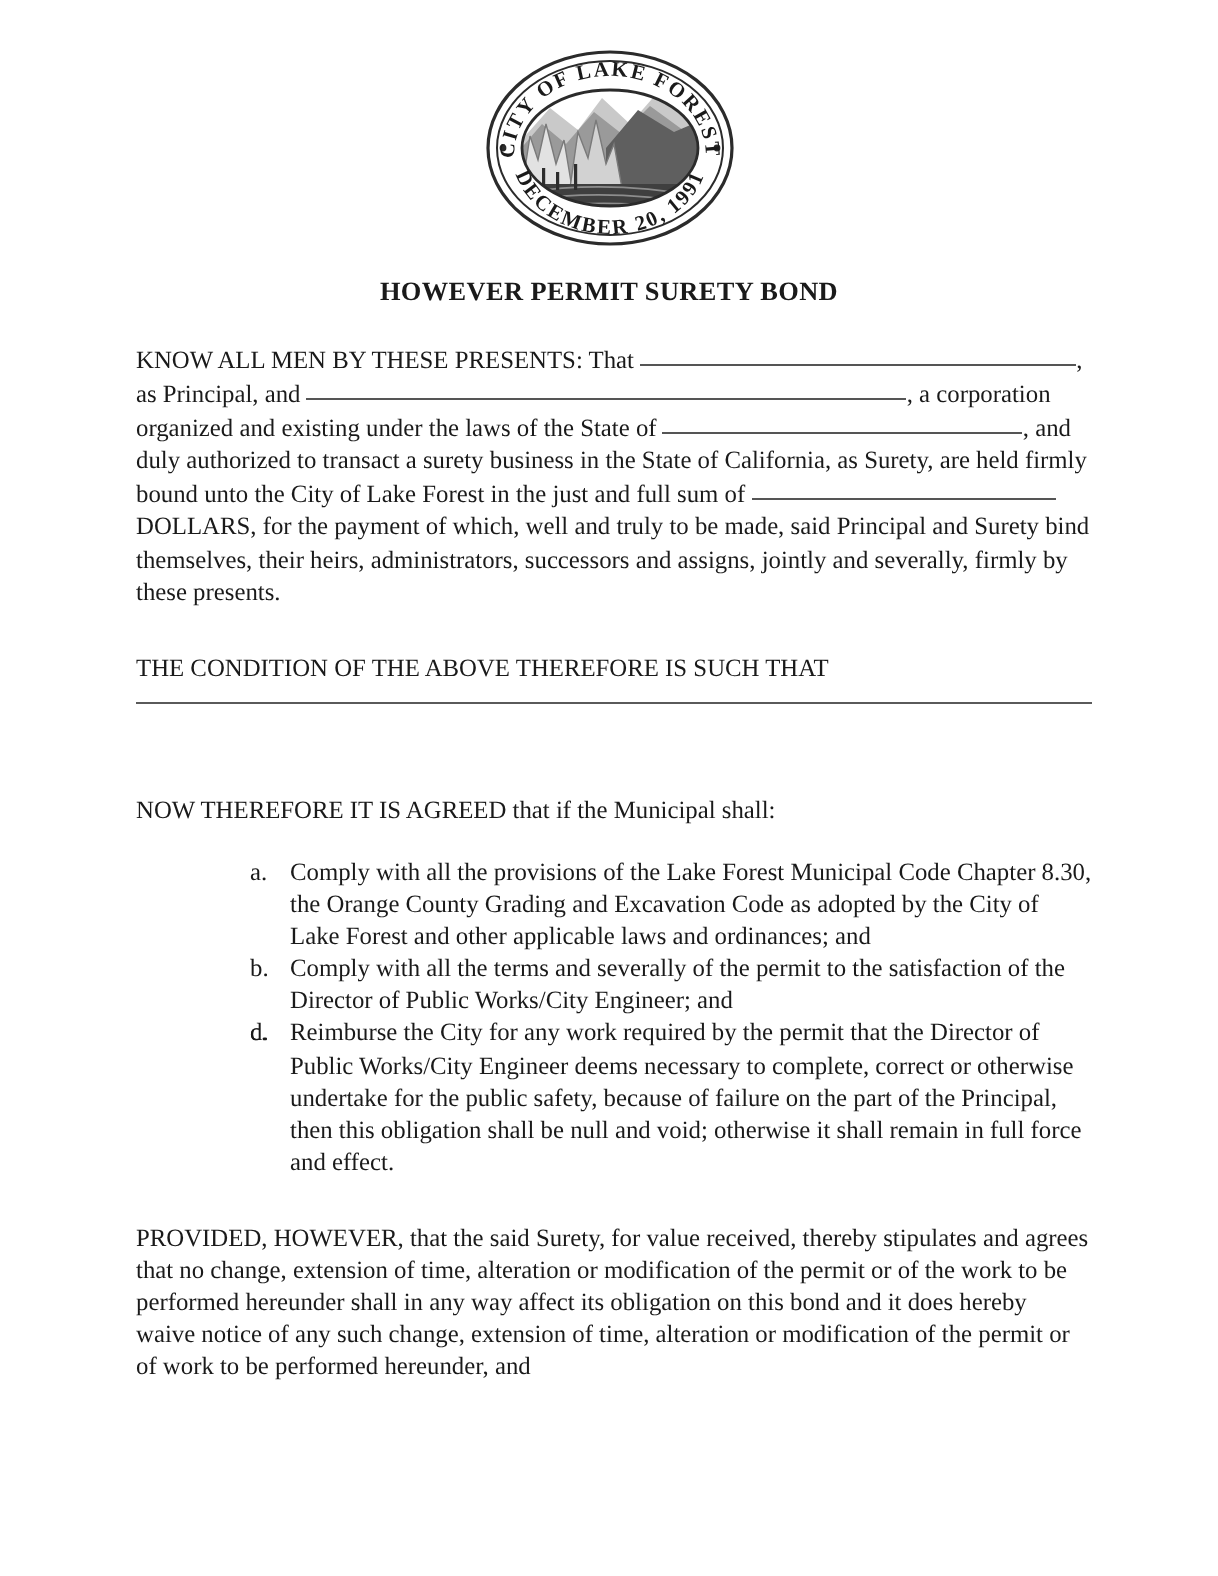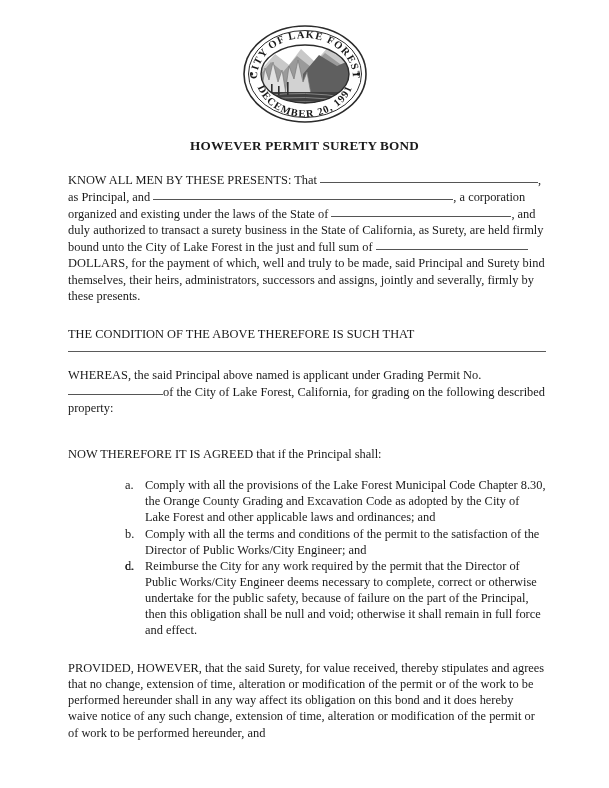--- a/index.html
+++ b/index.html
@@ -177,37 +177,35 @@
       <span>jointly and severally, firmly by these presents.</span></p>
 
     <div class="gap-lg"></div>
 
     <p class="para">THE CONDITION OF THE ABOVE THEREFORE IS SUCH  THAT</p>
 
     <div class="gap-sm"></div>
     <div class="rule"></div>
     <div class="gap-md"></div>
 
-    <p class="para"><span>WHEREAS, the said Principal above named is applicant under Grading Permit No.</span> <span class="blank b-permit"></span><span>of</span>
-      <span>the City of Lake Forest, California, for grading on the following described property:</span></p>
 
     <div class="gap-xl"></div>
 
-    <p class="para">NOW THEREFORE IT IS AGREED that if the Principal shall:</p>
+    <p class="para">NOW THEREFORE IT IS AGREED that if the Municipal shall:</p>
 
     <div class="gap-md"></div>
 
     <ol class="lettered">
       <li>
         <span class="marker">a.</span>
         <span>Comply with all the provisions of the Lake Forest Municipal Code Chapter 8.30, the Orange County Grading and Excavation Code as adopted by the City of Lake Forest and other applicable laws and ordinances; and</span>
       </li>
       <li>
         <span class="marker">b.</span>
-        <span>Comply with all the terms and conditions of the permit to the satisfaction of the Director of Public Works/City Engineer; and</span>
+        <span>Comply with all the terms and severally of the permit to the satisfaction of the Director of Public Works/City Engineer; and</span>
       </li>
       <li>
         <span class="marker">c.</span>
       </li>
       <li>
         <span class="marker">d.</span>
         <span>Reimburse the City for any work required by the permit that the Director of Public Works/City Engineer deems necessary to complete, correct or otherwise undertake for the public safety, because of failure on the part of the Principal, then this obligation shall be null and void; otherwise it shall remain in full force and effect.</span>
       </li>
     </ol>
 

